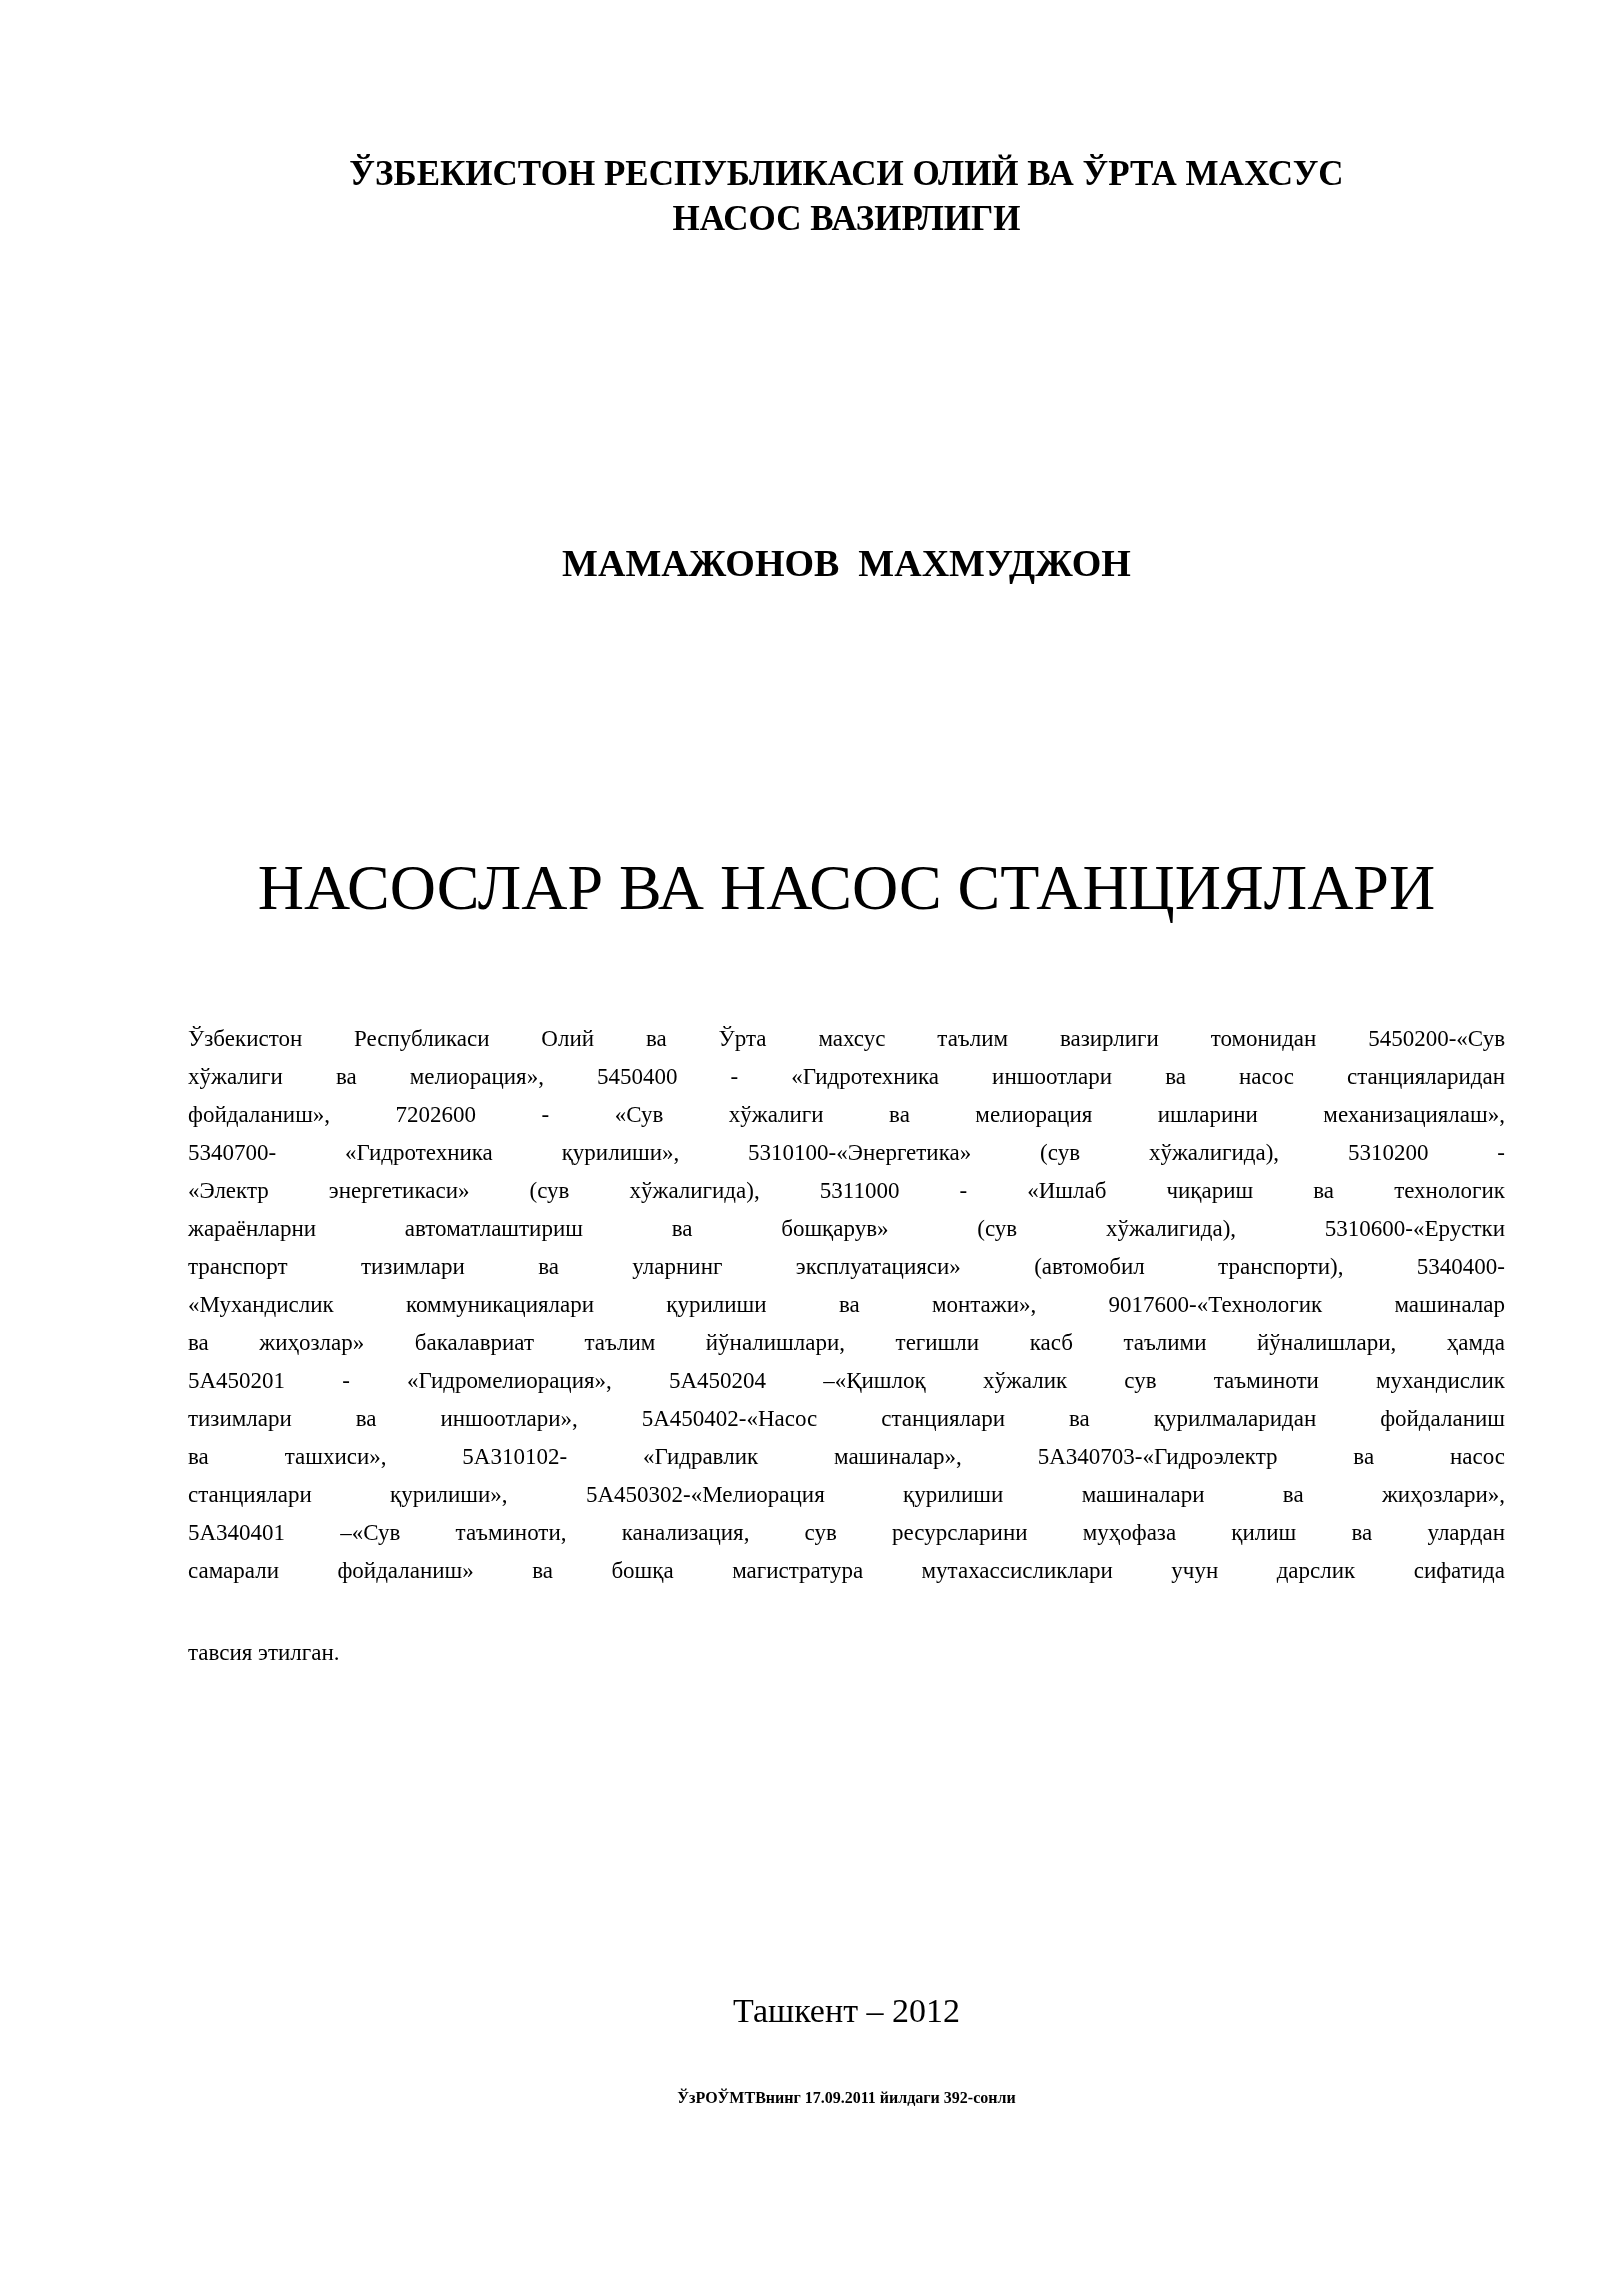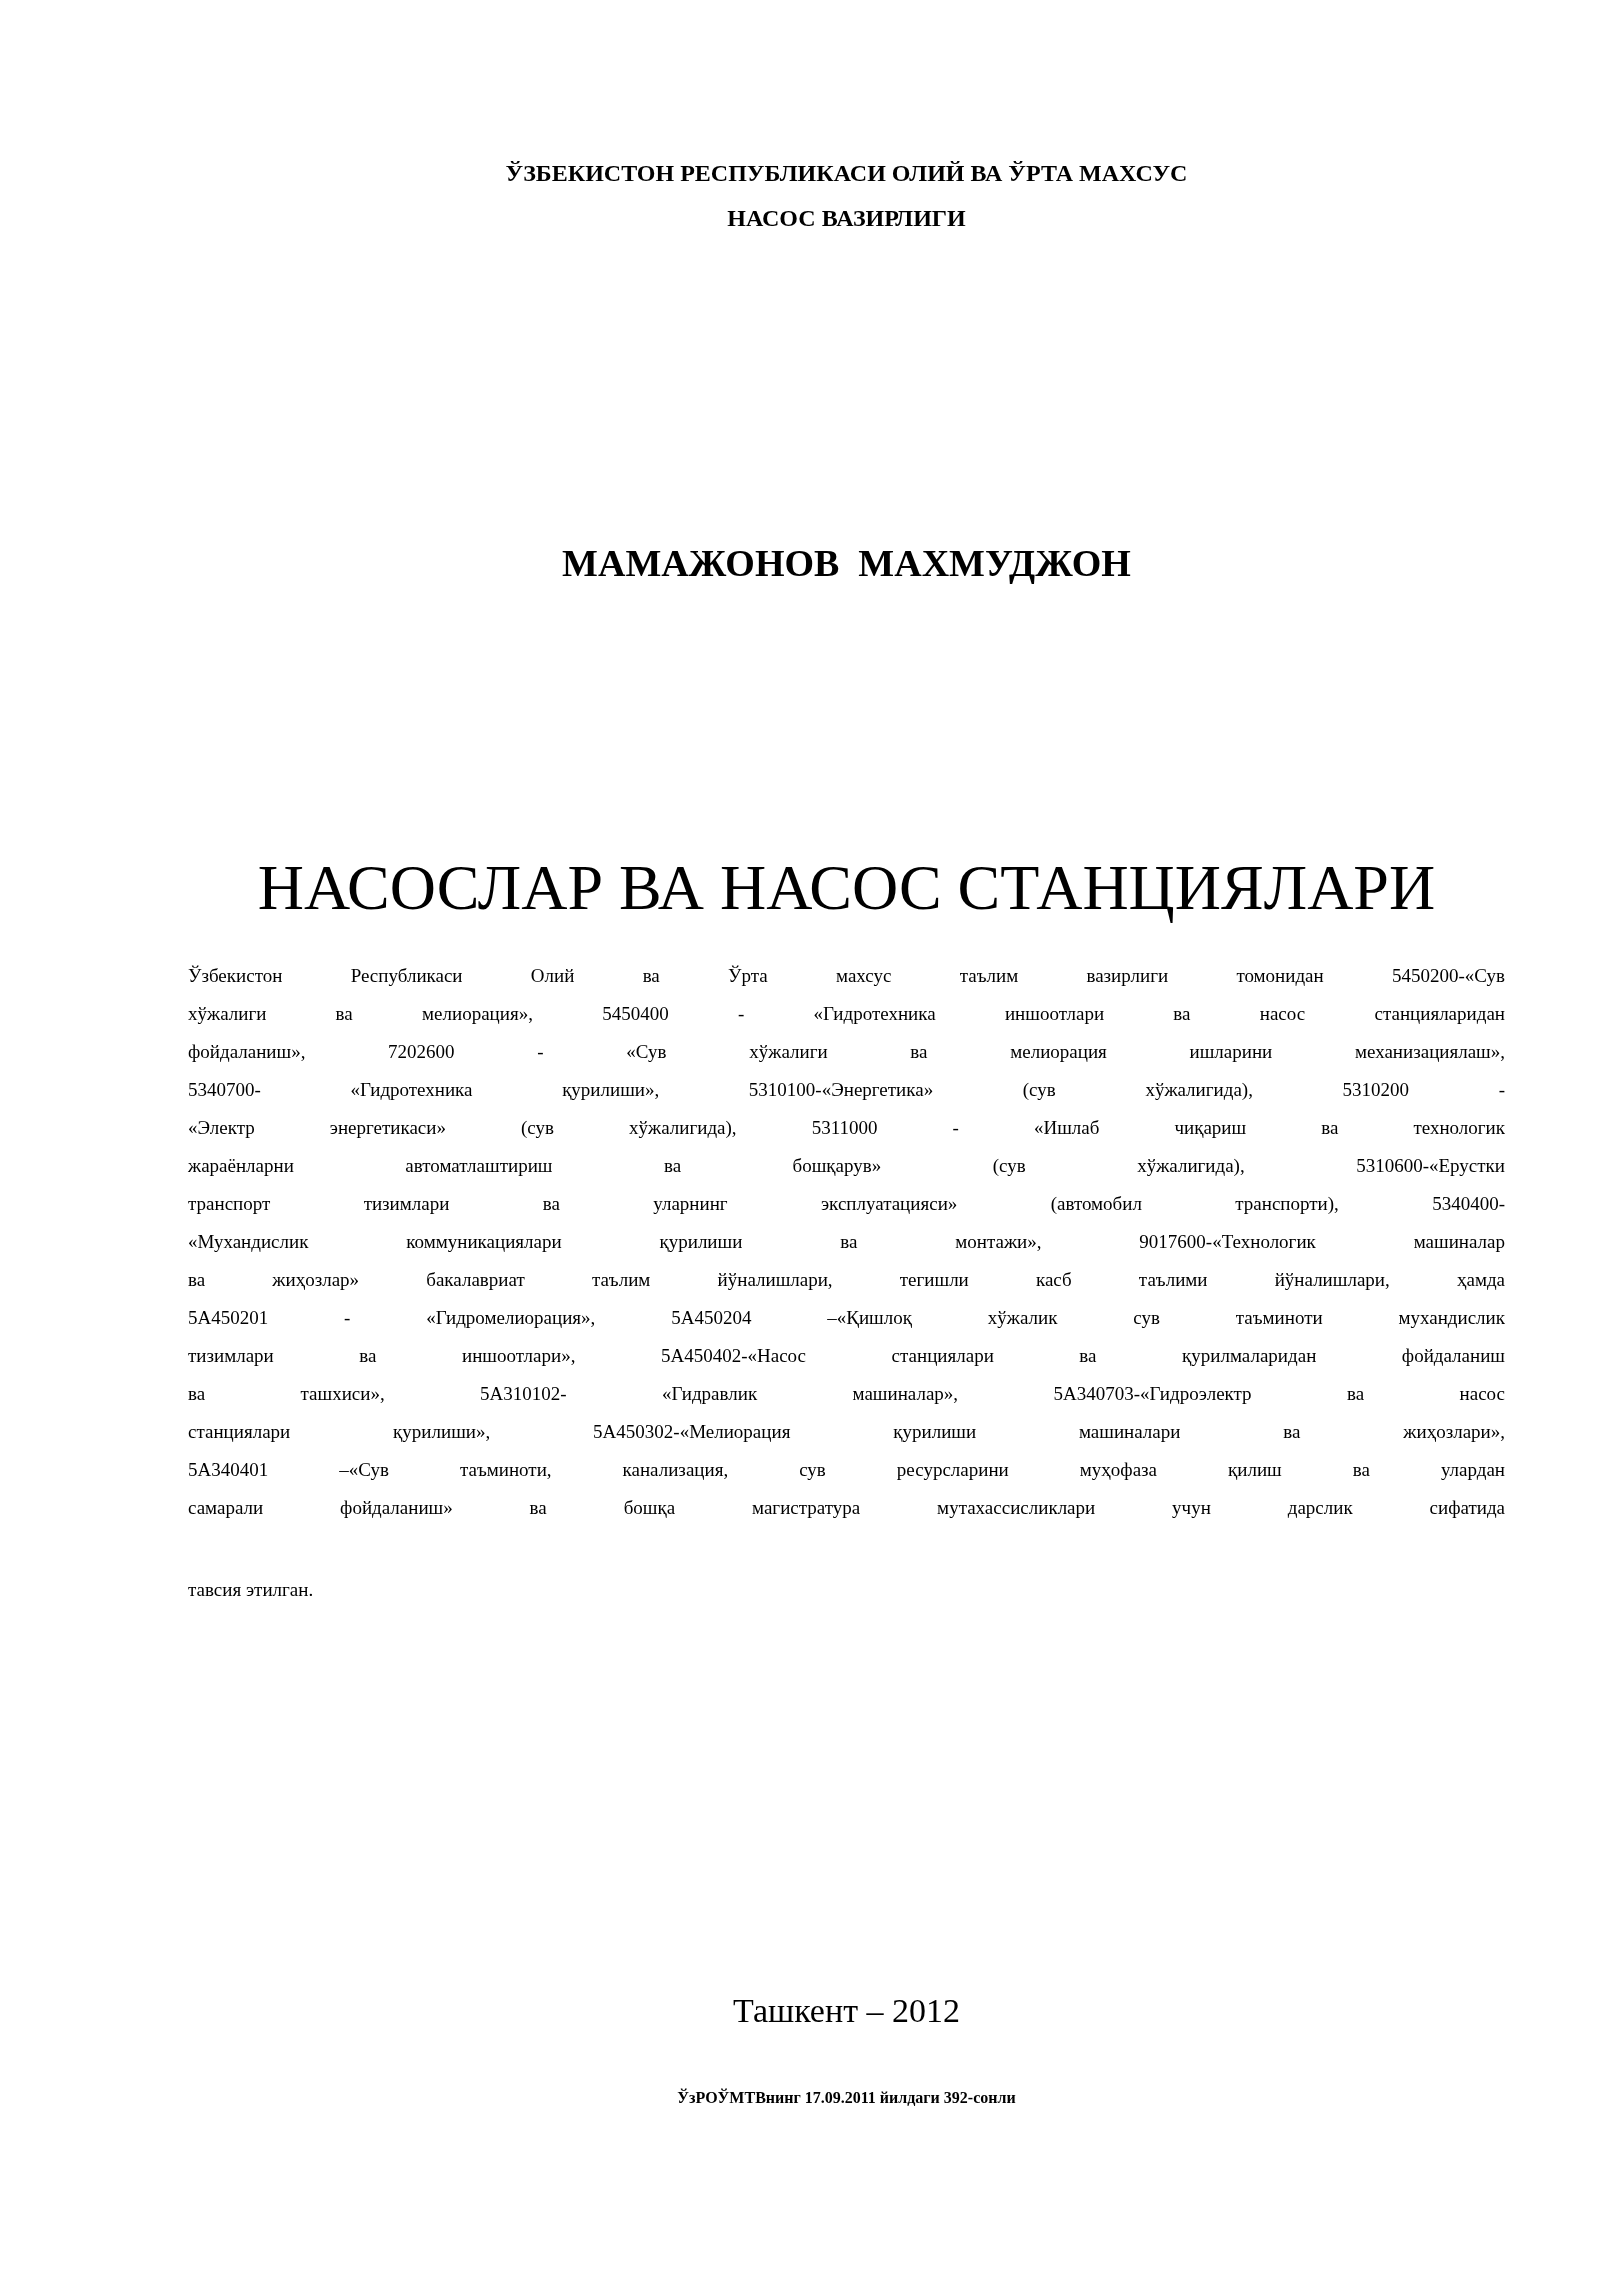--- a/index.html
+++ b/index.html
@@ -17,40 +17,40 @@
     overflow: hidden;
   }
   .col {
     position: absolute;
     left: 188px;
     width: 1317px;
     text-align: center;
   }
   .ministry-header {
     top: 151px;
-    font-size: 24px;
+    font-size: 35px;
     line-height: 45px;
     font-weight: bold;
   }
   .author-line {
     top: 540px;
     font-size: 38px;
     line-height: 47px;
     font-weight: bold;
     white-space: pre-wrap;
   }
   .book-title {
     top: 856px;
     font-size: 64px;
     line-height: 63px;
     font-weight: normal;
   }
   .abstract {
-    top: 957px;
-    font-size: 19px;
+    top: 1020px;
+    font-size: 23px;
     line-height: 38px;
     text-align: justify;
   }
   .abstract .pline {
     text-align: justify;
     text-align-last: justify;
   }
   .abstract .pline.last {
     text-align-last: left;
     margin-top: 44px;

